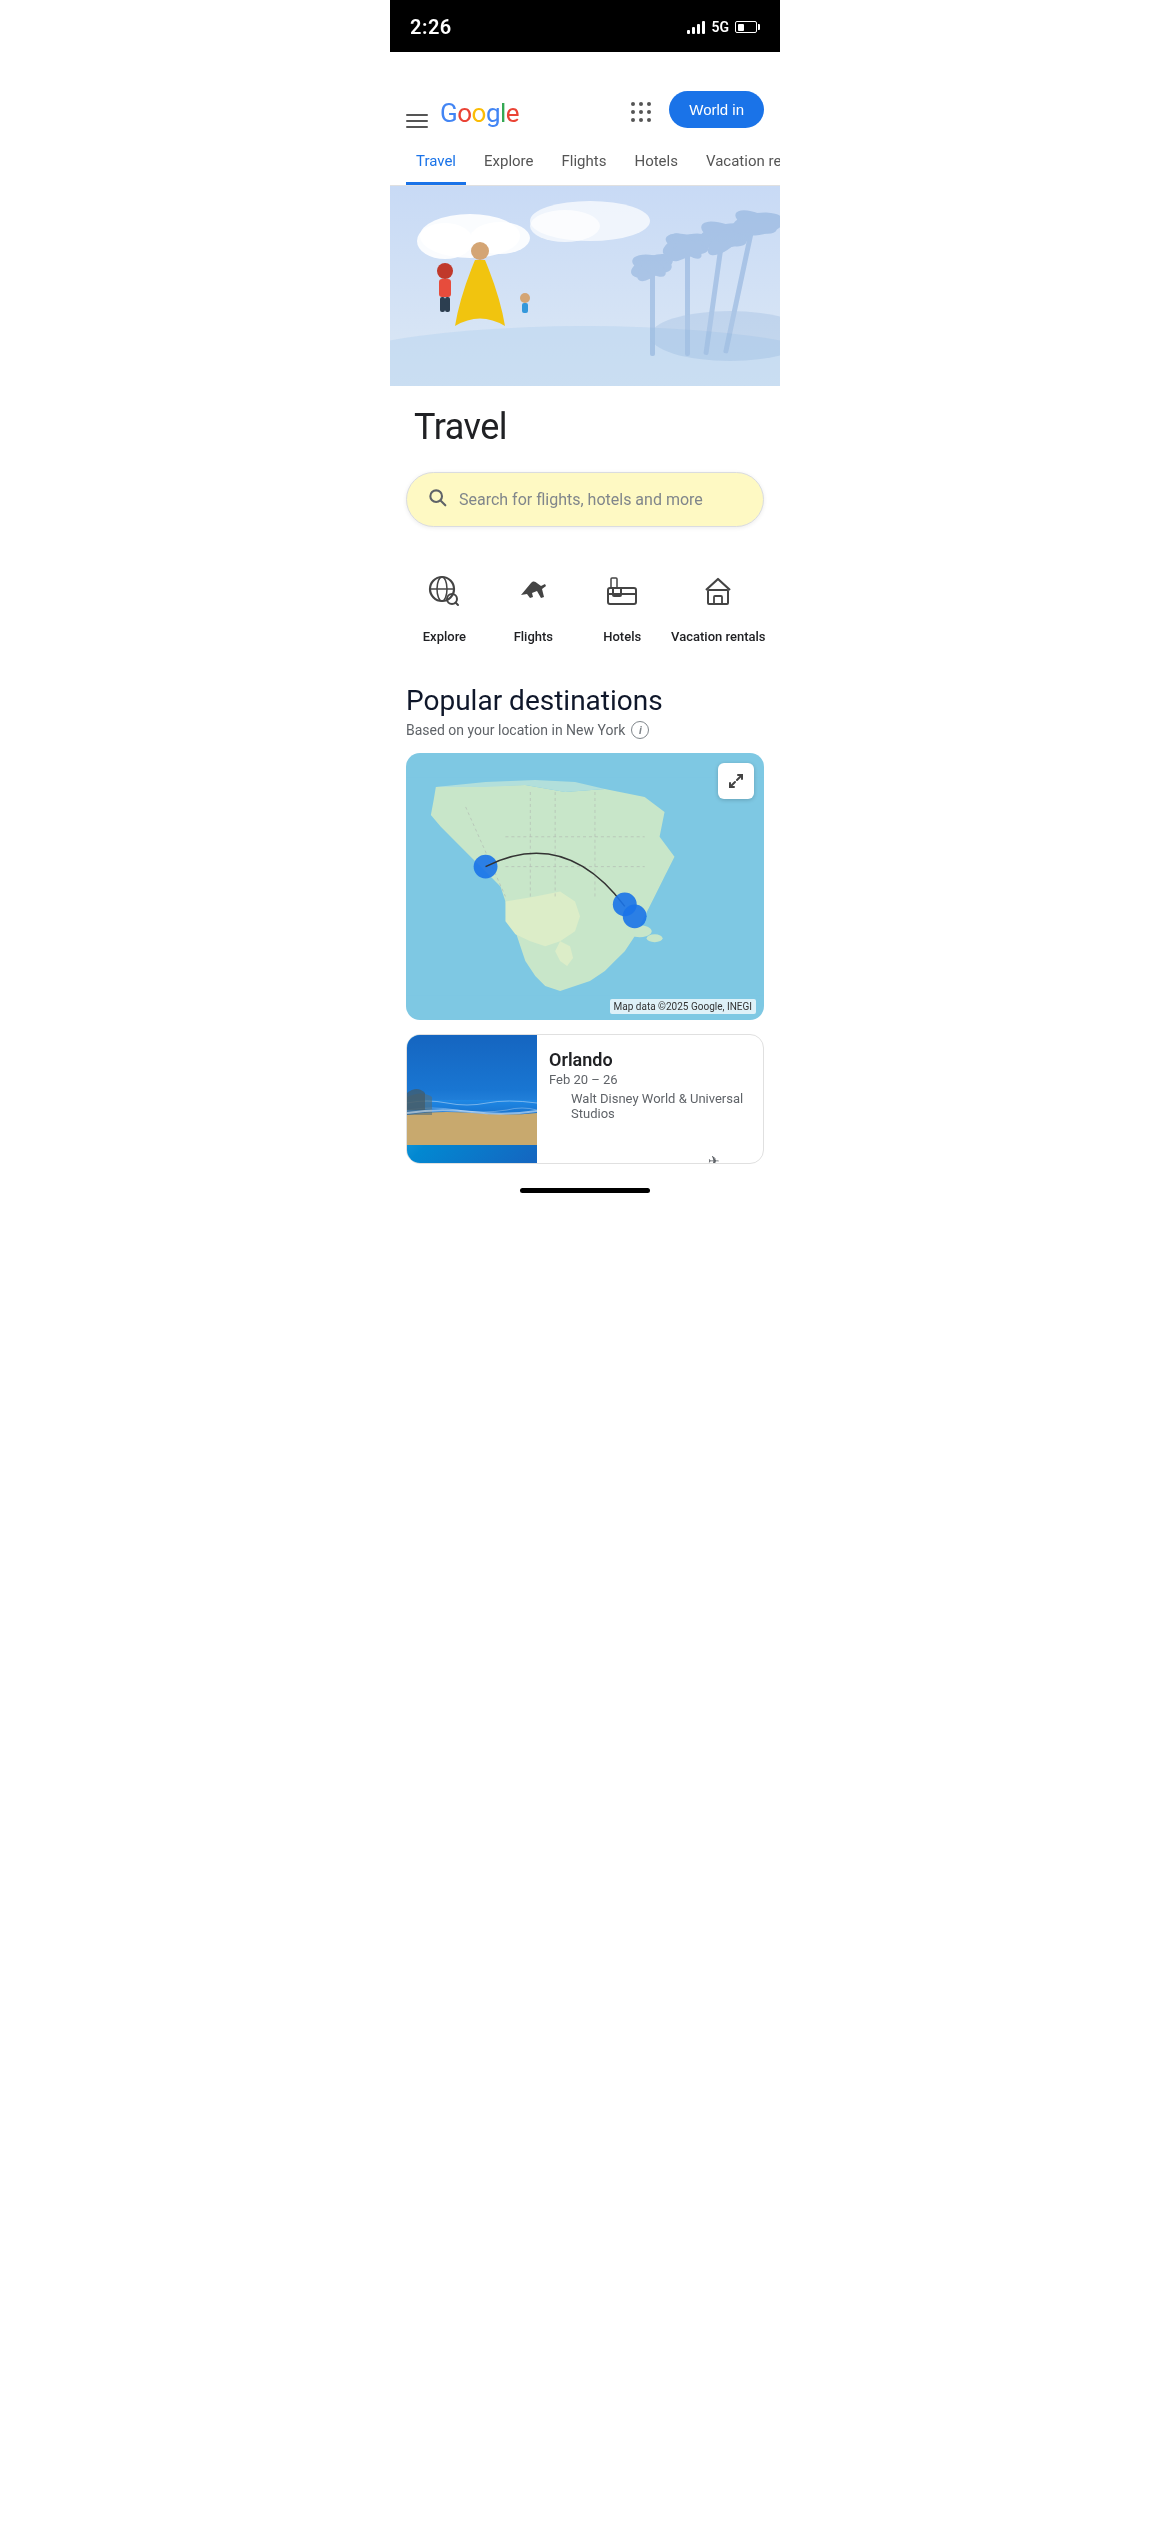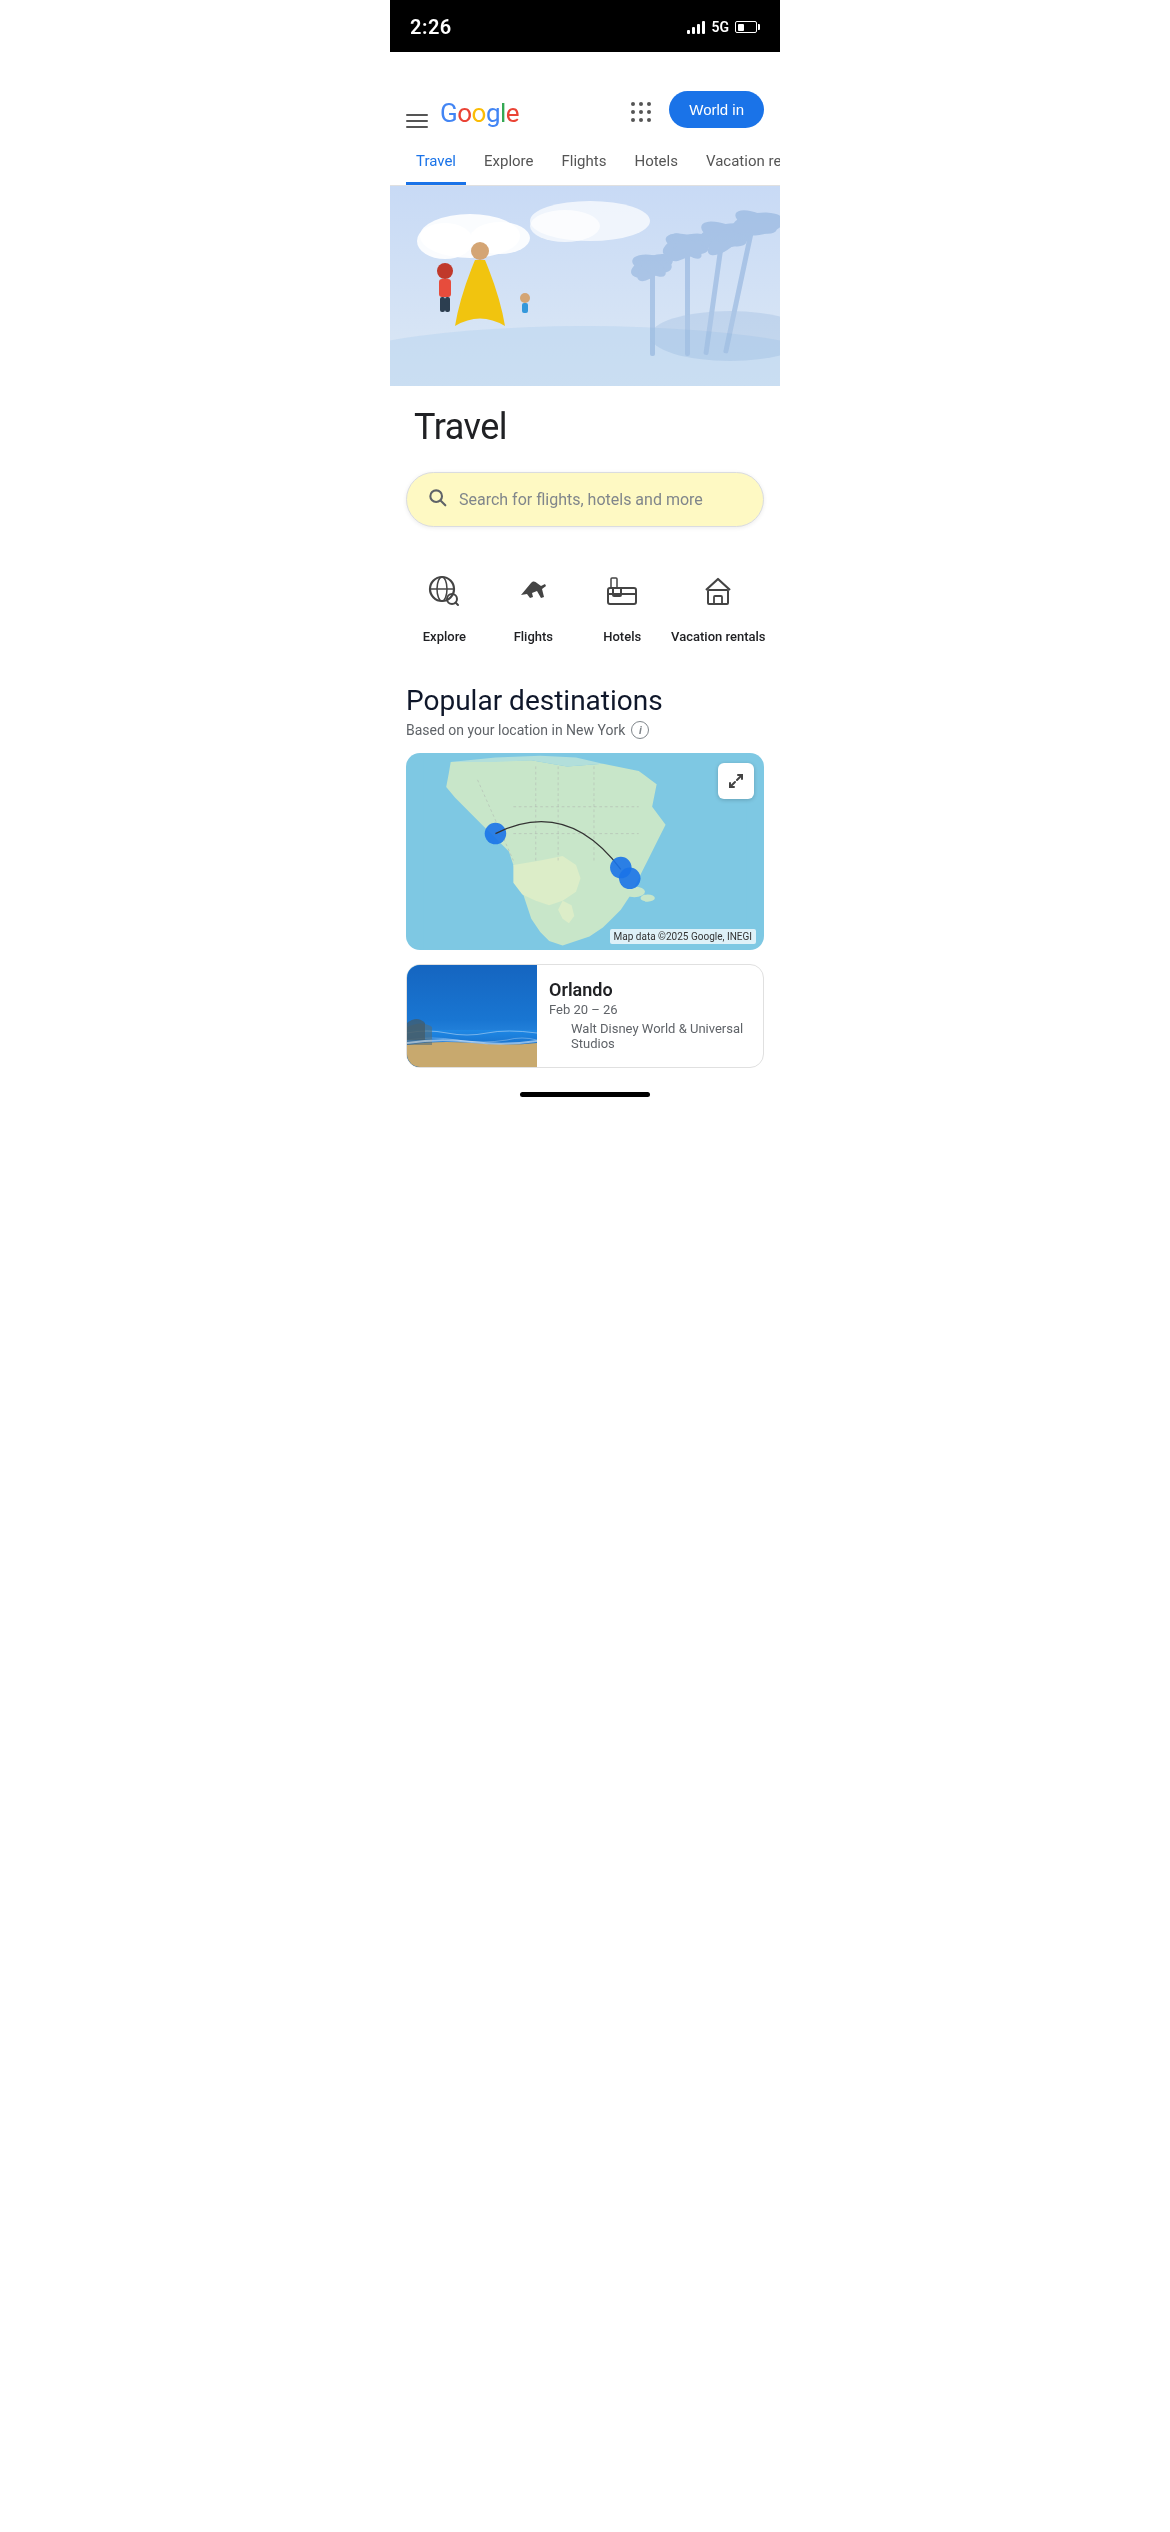--- a/index.html
+++ b/index.html
@@ -266,21 +266,21 @@
       font-weight: bold;
       flex-shrink: 0;
     }
 
     
     .map-container {
       border-radius: 14px;
       overflow: hidden;
       position: relative;
       margin-bottom: 14px;
-      height: 197px;
+      height: 267px;
       background: #7ec8e3;
     }
     .map-svg {
       width: 100%;
       height: 100%;
     }
     .map-expand-btn {
       position: absolute;
       top: 10px;
       right: 10px;
@@ -306,21 +306,21 @@
       padding: 2px 4px;
       border-radius: 2px;
     }
 
     
     .destination-card {
       border: 1px solid #e0e0e0;
       border-radius: 14px;
       overflow: hidden;
       display: flex;
-      height: 104px;
+      height: 130px;
       margin-bottom: 14px;
     }
     .dest-image {
       width: 130px;
       flex-shrink: 0;
       background: linear-gradient(135deg, #4fc3f7 0%, #0288d1 50%, #1565c0 100%);
       position: relative;
       overflow: hidden;
     }
     

